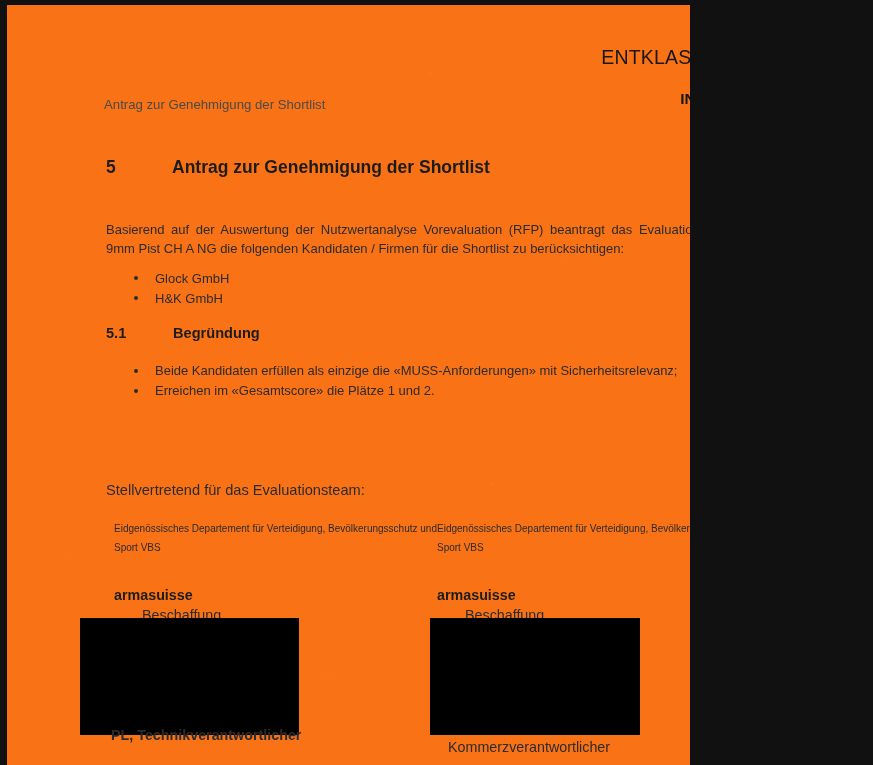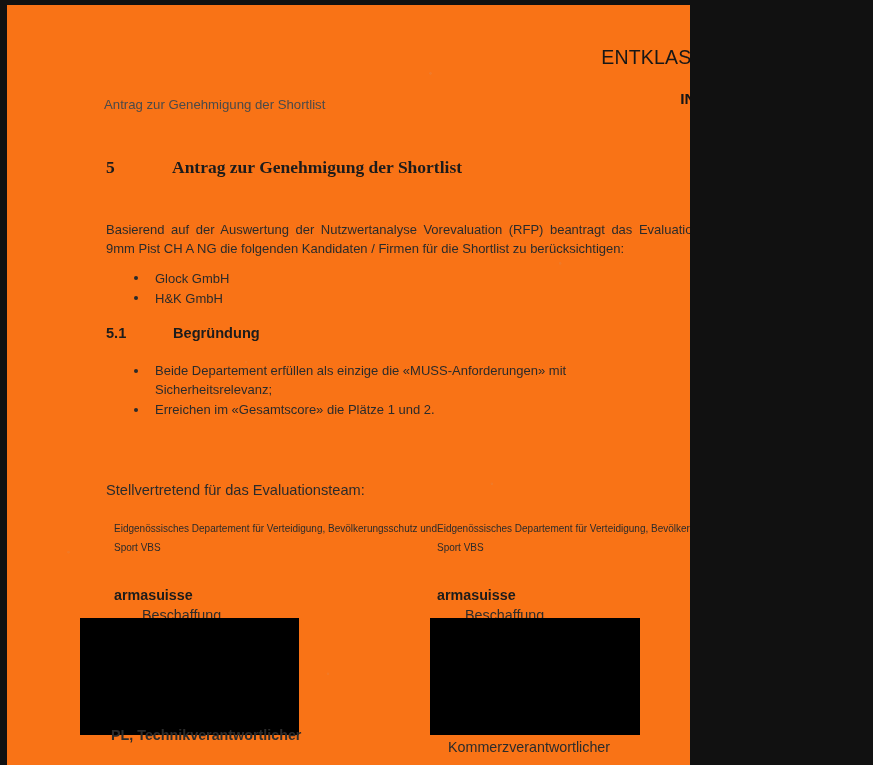--- a/index.html
+++ b/index.html
@@ -80,21 +80,20 @@
   .heading {
     position: absolute;
     font-weight: bold;
     color: #1c1c1c;
     white-space: nowrap;
   }
   #heading-5 {
     left: 99px;
     top: 152px;
     font-size: 17.5px;
-    font-family: Liberation Serif, serif;
   }
   #heading-5 .num { display: inline-block; width: 66px; }
 
   #heading-51 {
     left: 99px;
     top: 320px;
     font-size: 14.6px;
   }
   #heading-51 .num { display: inline-block; width: 67px; }
 
@@ -250,21 +249,21 @@
     </li>
   </ul>
 
   <div class="heading" id="heading-51">
     <span class="num">5.1</span><span>Begründung</span>
   </div>
 
   <ul class="bullet-list" id="justification-list">
     <li>
       <span class="bullet-dot"></span>
-      <span>Beide Departement erfüllen als einzige die «MUSS-Anforderungen» mit Sicherheitsrelevanz;</span>
+      <span>Beide Kandidaten erfüllen als einzige die «MUSS-Anforderungen» mit Sicherheitsrelevanz;</span>
     </li>
     <li>
       <span class="bullet-dot"></span>
       <span>Erreichen im «Gesamtscore» die Plätze 1 und 2.</span>
     </li>
   </ul>
 
   <div id="closing-line">Stellvertretend für das Evaluationsteam:</div>
 
   <div id="signature-area">

